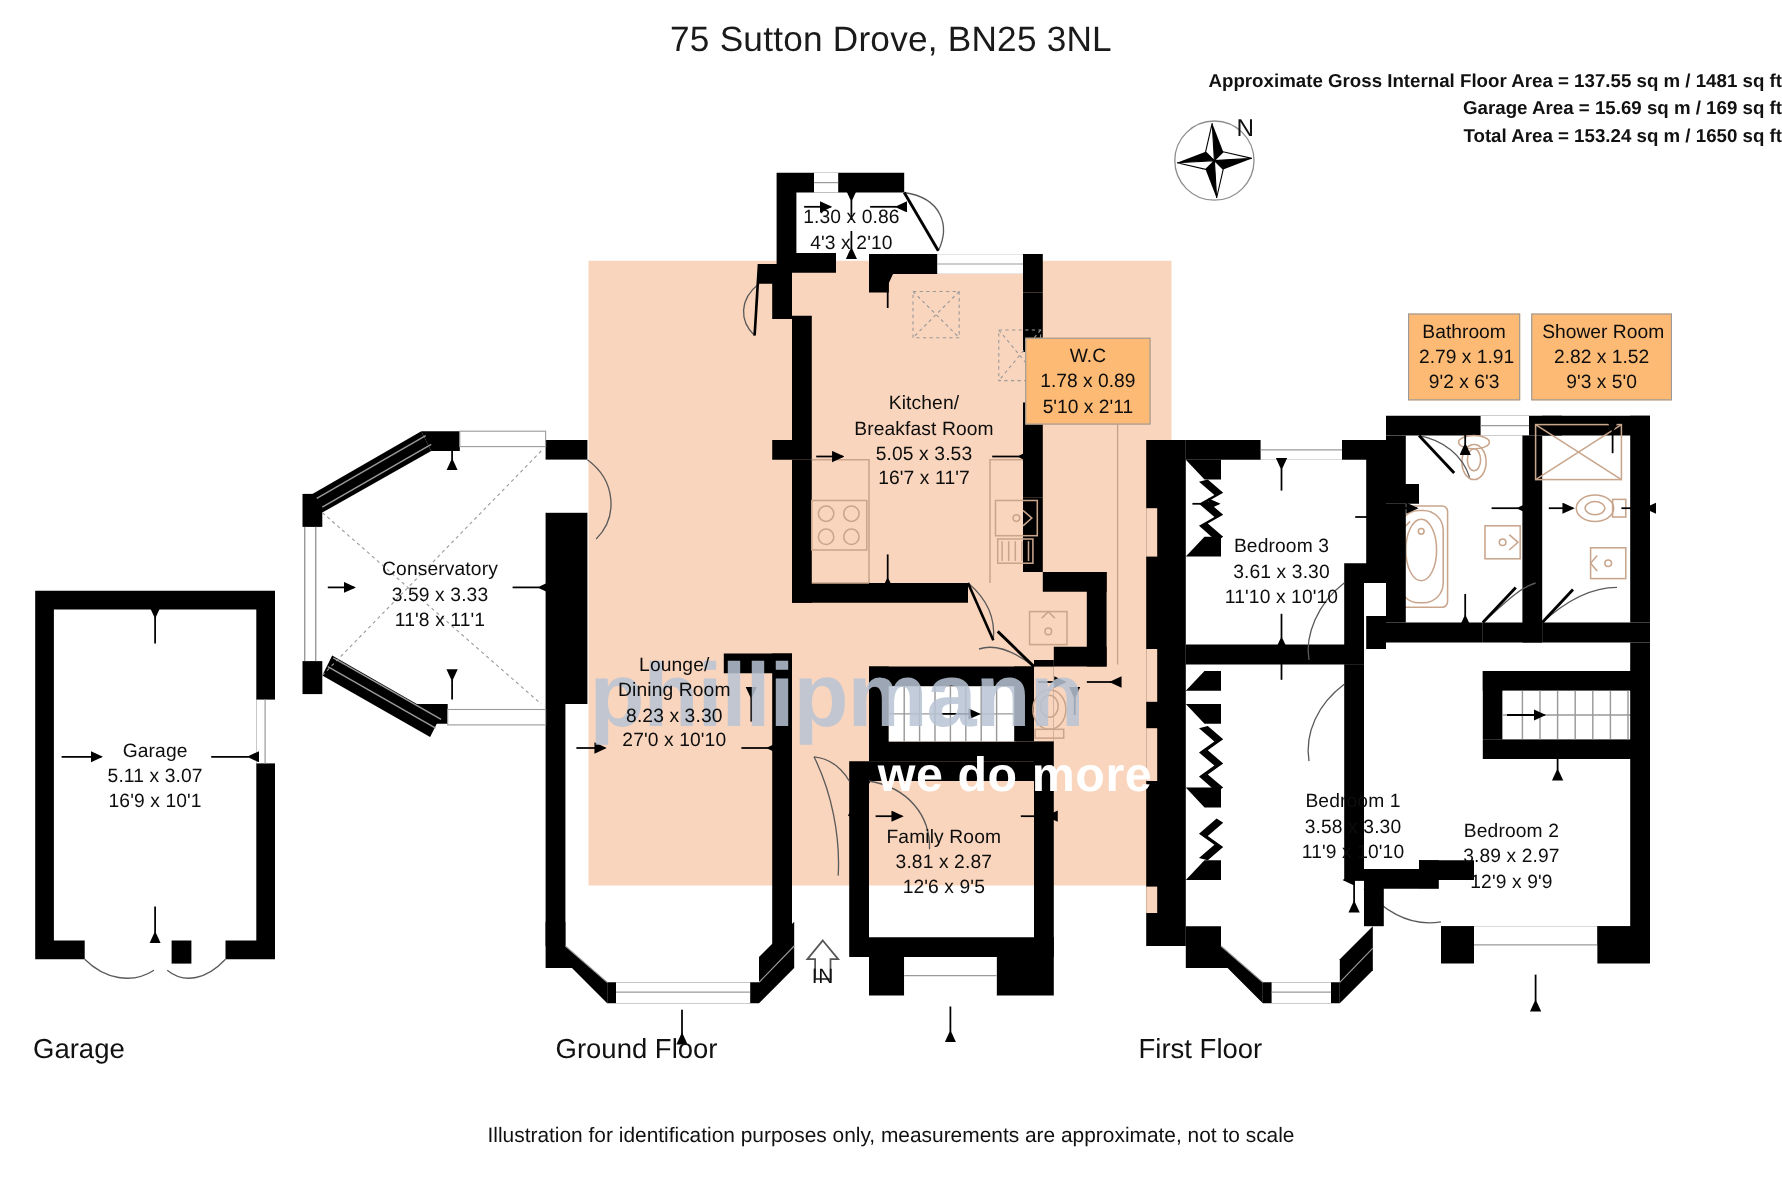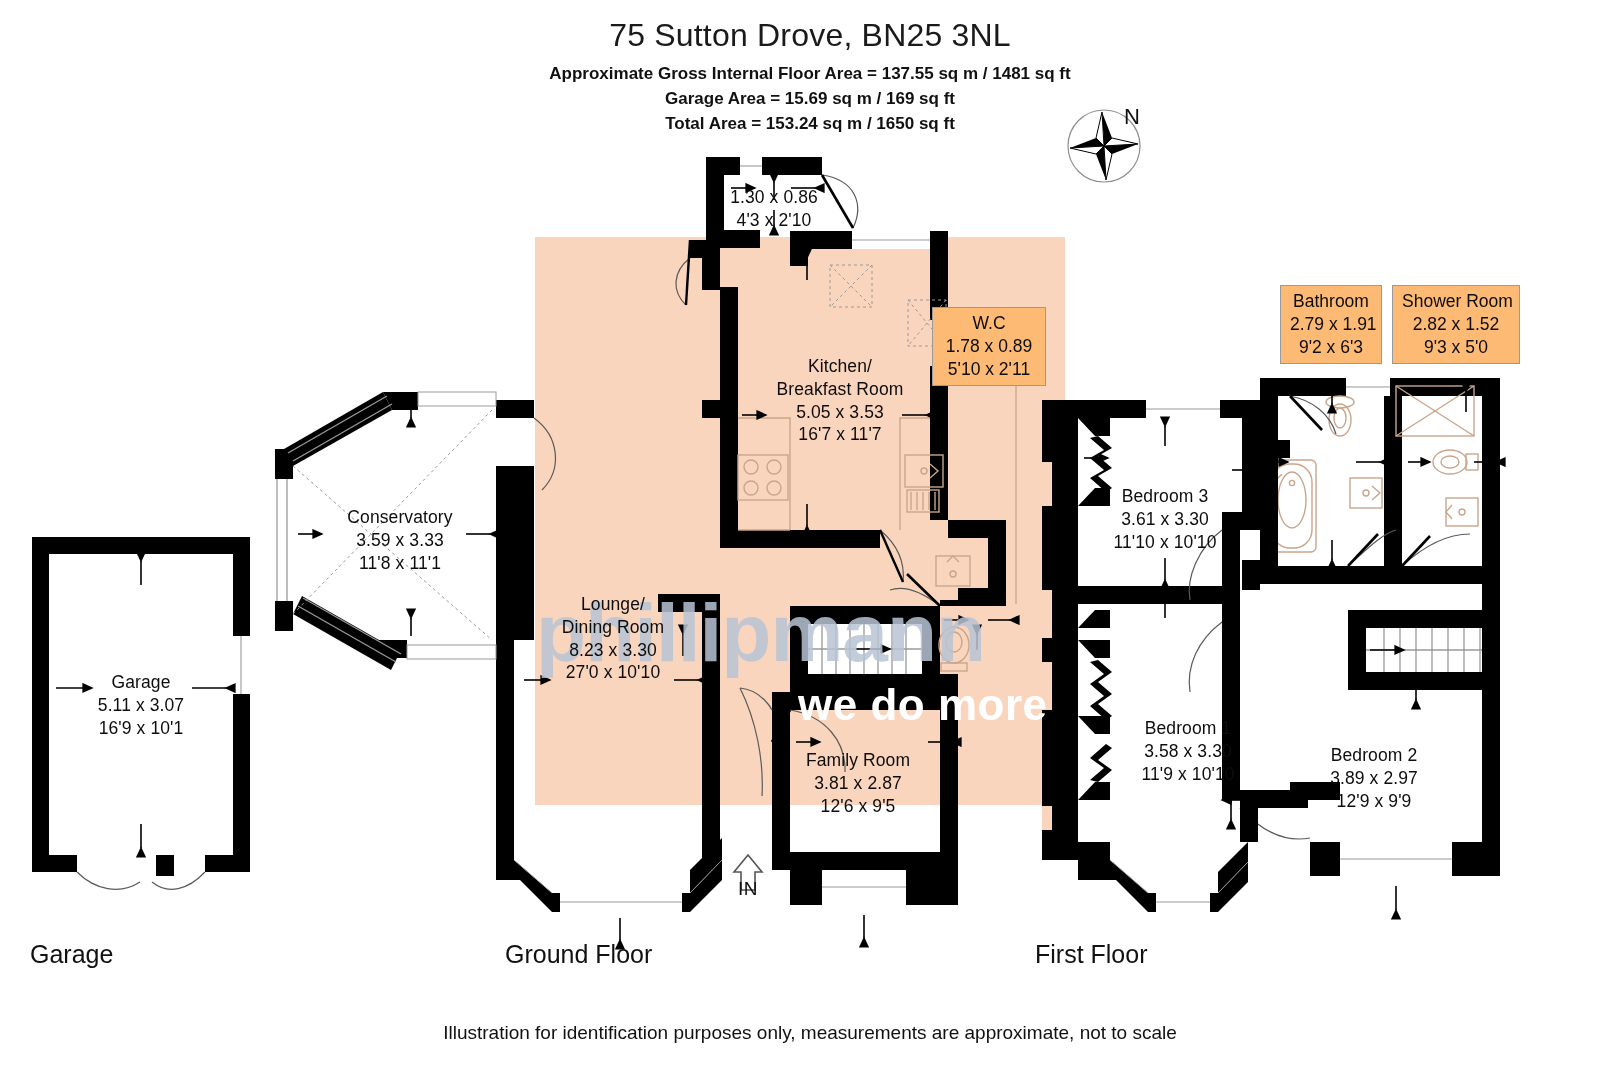--- a/index.html
+++ b/index.html
@@ -36,21 +36,21 @@
     line-height: 1.1;
     color: #1a1a1a;
   }
   .sub {
     font-size: 17px;
     font-weight: bold;
     line-height: 1.42;
     margin-top: 9px;
     color: #111;
   }
-  .sub div { margin-top: 1px; }
+  .sub div { margin-top: 1px; text-align: right; }
 
   
   .floor-caption {
     position: absolute;
     font-size: 25px;
     font-weight: 400;
     color: #111;
     white-space: nowrap;
   }
   .footer-note {
@@ -625,21 +625,21 @@
     <span class="dm">5.11 x 3.07</span>
     <span class="dm">16'9 x 10'1</span>
   </div>
 
   <div class="room-label" style="left:1165px; top:485px;">
     <span class="nm">Bedroom 3</span>
     <span class="dm">3.61 x 3.30</span>
     <span class="dm">11'10 x 10'10</span>
   </div>
 
-  <div class="room-label" style="left:1188px; top:717px;">
+  <div class="room-label" style="left:1230px; top:717px;">
     <span class="nm">Bedroom 1</span>
     <span class="dm">3.58 x 3.30</span>
     <span class="dm">11'9 x 10'10</span>
   </div>
 
   <div class="room-label" style="left:1374px; top:744px;">
     <span class="nm">Bedroom 2</span>
     <span class="dm">3.89 x 2.97</span>
     <span class="dm">12'9 x 9'9</span>
   </div>

